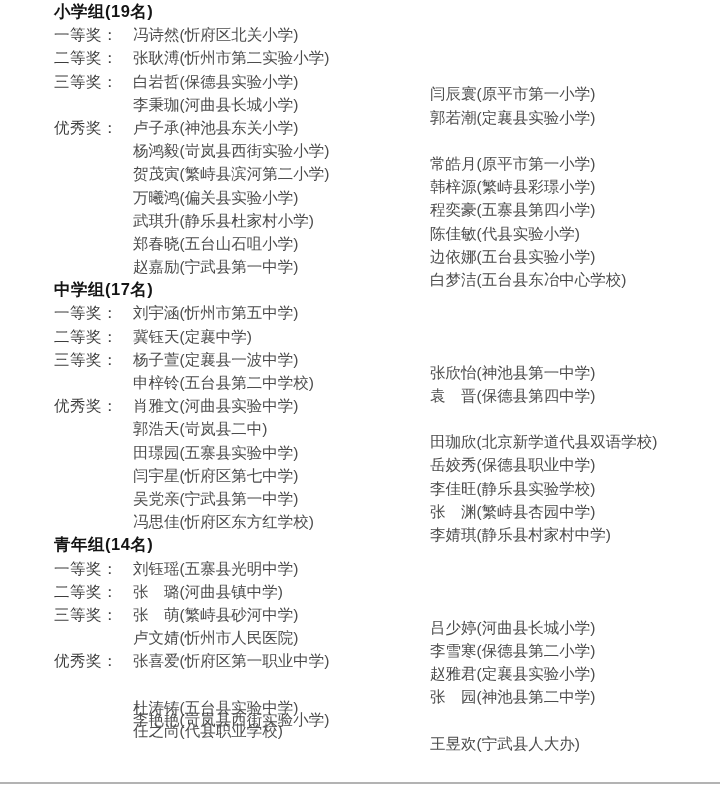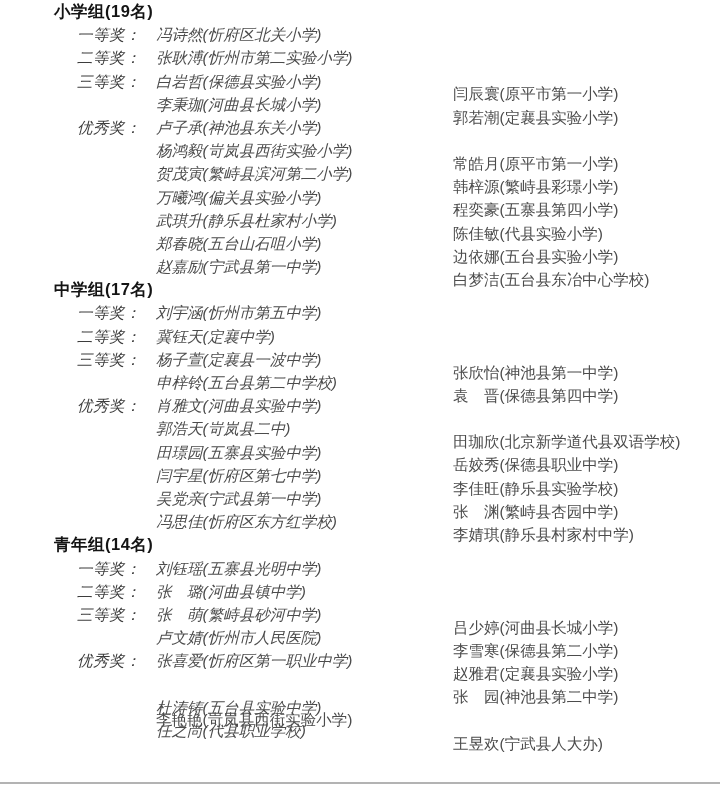--- a/index.html
+++ b/index.html
@@ -26,30 +26,27 @@
   .row {
     display: flex;
     height: 23.2px;
     line-height: 23.2px;
     font-size: 15.5px;
     white-space: nowrap;
   }
   .label {
     width: 79px;
     flex: 0 0 79px;
-    font-style: italic;
     color: #3d3d3d;
     letter-spacing: 0.5px;
-    margin-left: 23px;
   }
   .col1 {
     width: 297px;
     flex: 0 0 297px;
     color: #4c4c4c;
-    font-style: italic;
   }
   .col2 {
     flex: 1 1 auto;
     color: #4c4c4c;
     margin-top: 36px;
   }
   .divider {
     position: absolute;
     left: 0; right: 0;
     top: 782px;

